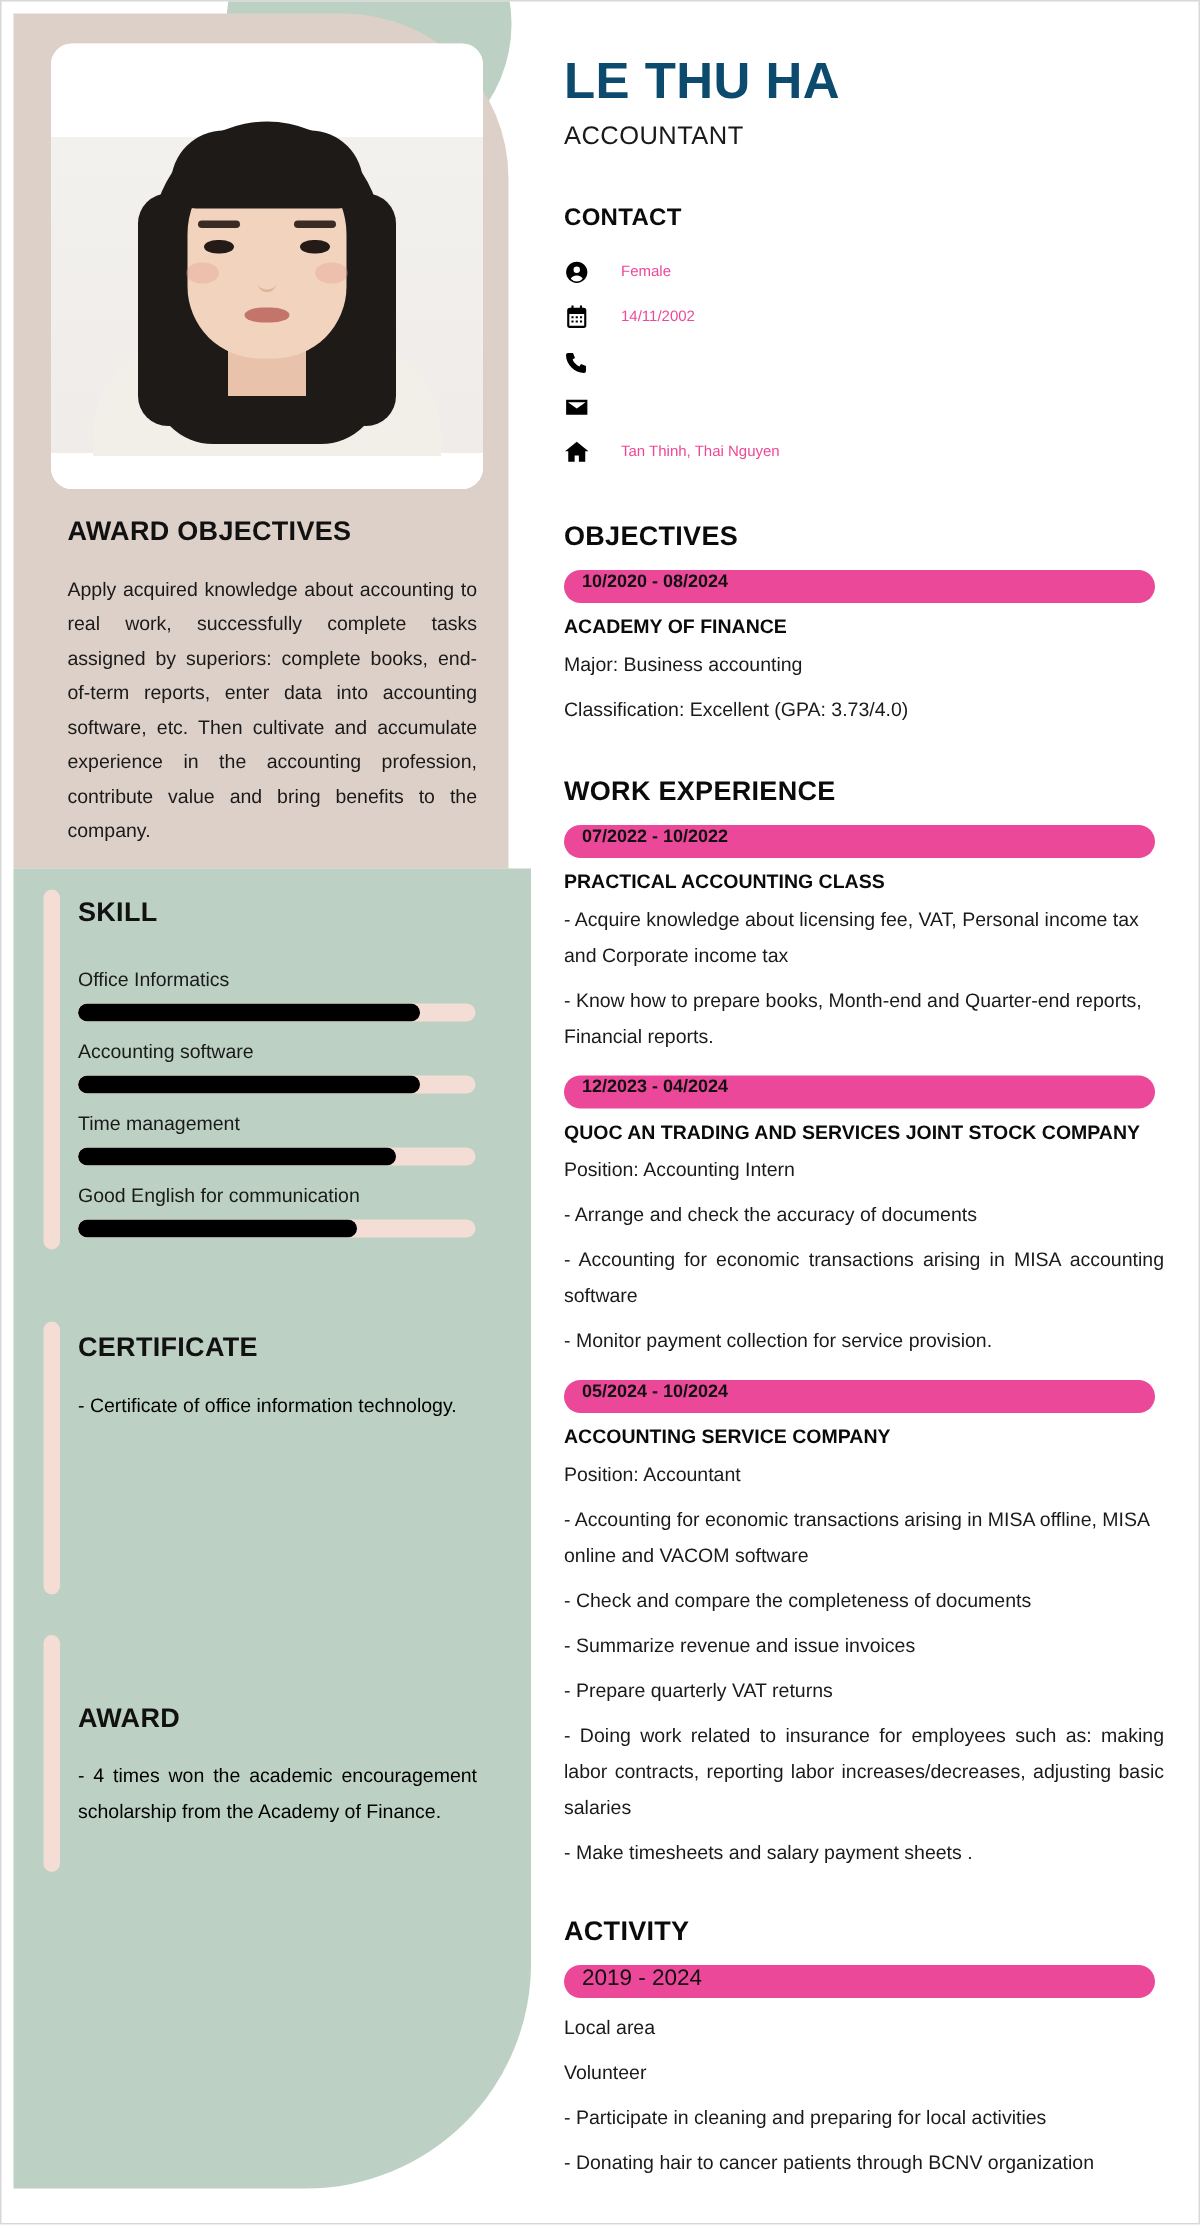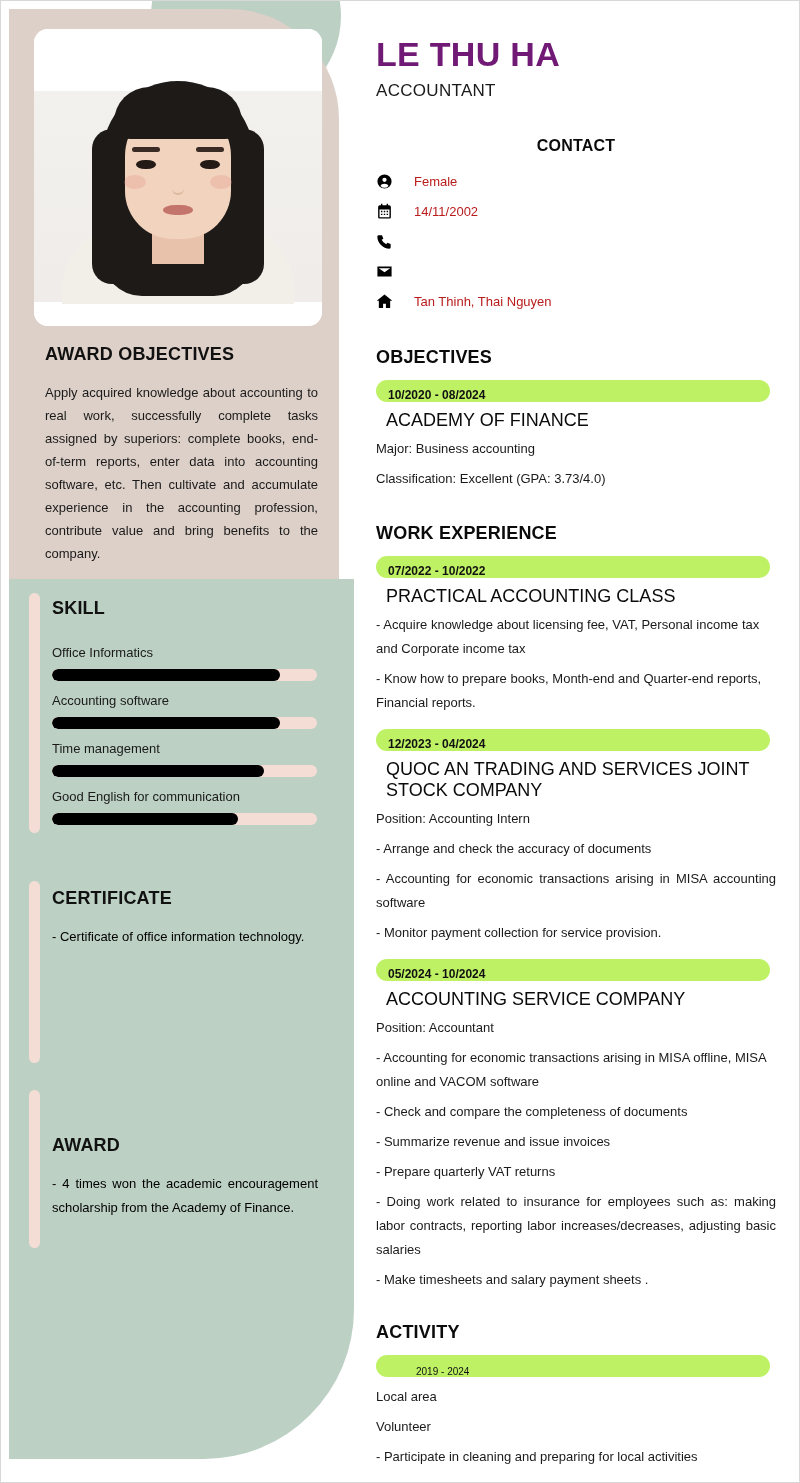--- a/index.html
+++ b/index.html
@@ -188,65 +188,65 @@
 
   
   .right-col {
     position: absolute;
     left: 375px; top: 0;
     width: 400px;
     z-index: 6;
   }
   .name {
     margin-top: 36px;
-    font-size: 34px; font-weight: bold; color: #701a75;
+    font-size: 34px; font-weight: bold; color: #0c4a6e;
     letter-spacing: .3px; line-height: 1.05;
   }
   .role {
     margin-top: 8px;
     font-size: 17px; color: #1a1a1a; letter-spacing: .3px;
   }
   .sec-h {
     font-size: 18px; font-weight: bold; color: #0b0b0b;
     letter-spacing: .2px;
   }
-  .contact-h { margin-top: 36px; font-size: 16px; text-align: center; }
+  .contact-h { margin-top: 36px; font-size: 16px; }
   .contact-list { margin-top: 12px; }
   .contact-row {
     display: flex; align-items: center;
     height: 30px;
   }
   .contact-row .ico {
     width: 26px; flex: 0 0 26px;
     display: flex; align-items: center; justify-content: flex-start;
     color: #000;
   }
   .contact-row .val {
-    font-size: 13px; color: #b91c1c;
+    font-size: 10px; color: #ec4899;
     padding-left: 12px;
     text-align: center;
   }
 
   .sec { margin-top: 30px; }
   .sec.work { margin-top: 32px; }
   .date-pill {
     margin-top: 12px;
     height: 22px; width: 394px;
-    background: #bef264;
+    background: #ec4899;
     border-radius: 11px;
-    display: flex; align-items: flex-end;
+    display: flex; align-items: flex-start;
     padding-left: 12px;
   }
   .date-pill span {
     font-size: 12px; font-weight: bold; color: #111;
   }
-  .date-pill.thin span { font-weight: normal; font-size: 10px; margin-left: 28px; }
+  .date-pill.thin span { font-weight: normal; font-size: 15px; }
   .entry-title {
     margin-top: 8px;
-    font-size: 18px; font-weight: normal; color: #0b0b0b; margin-left: 10px;
+    font-size: 13px; font-weight: bold; color: #0b0b0b;
   }
   .entry-line {
     margin-top: 6px;
     font-size: 13px; line-height: 24px; color: #1a1a1a;
   }
   .entry-line.just { text-align: justify; }
   .entry-group { margin-bottom: 0; }
   .entry-group + .entry-group { margin-top: 14px; }
 </style>
 </head>

